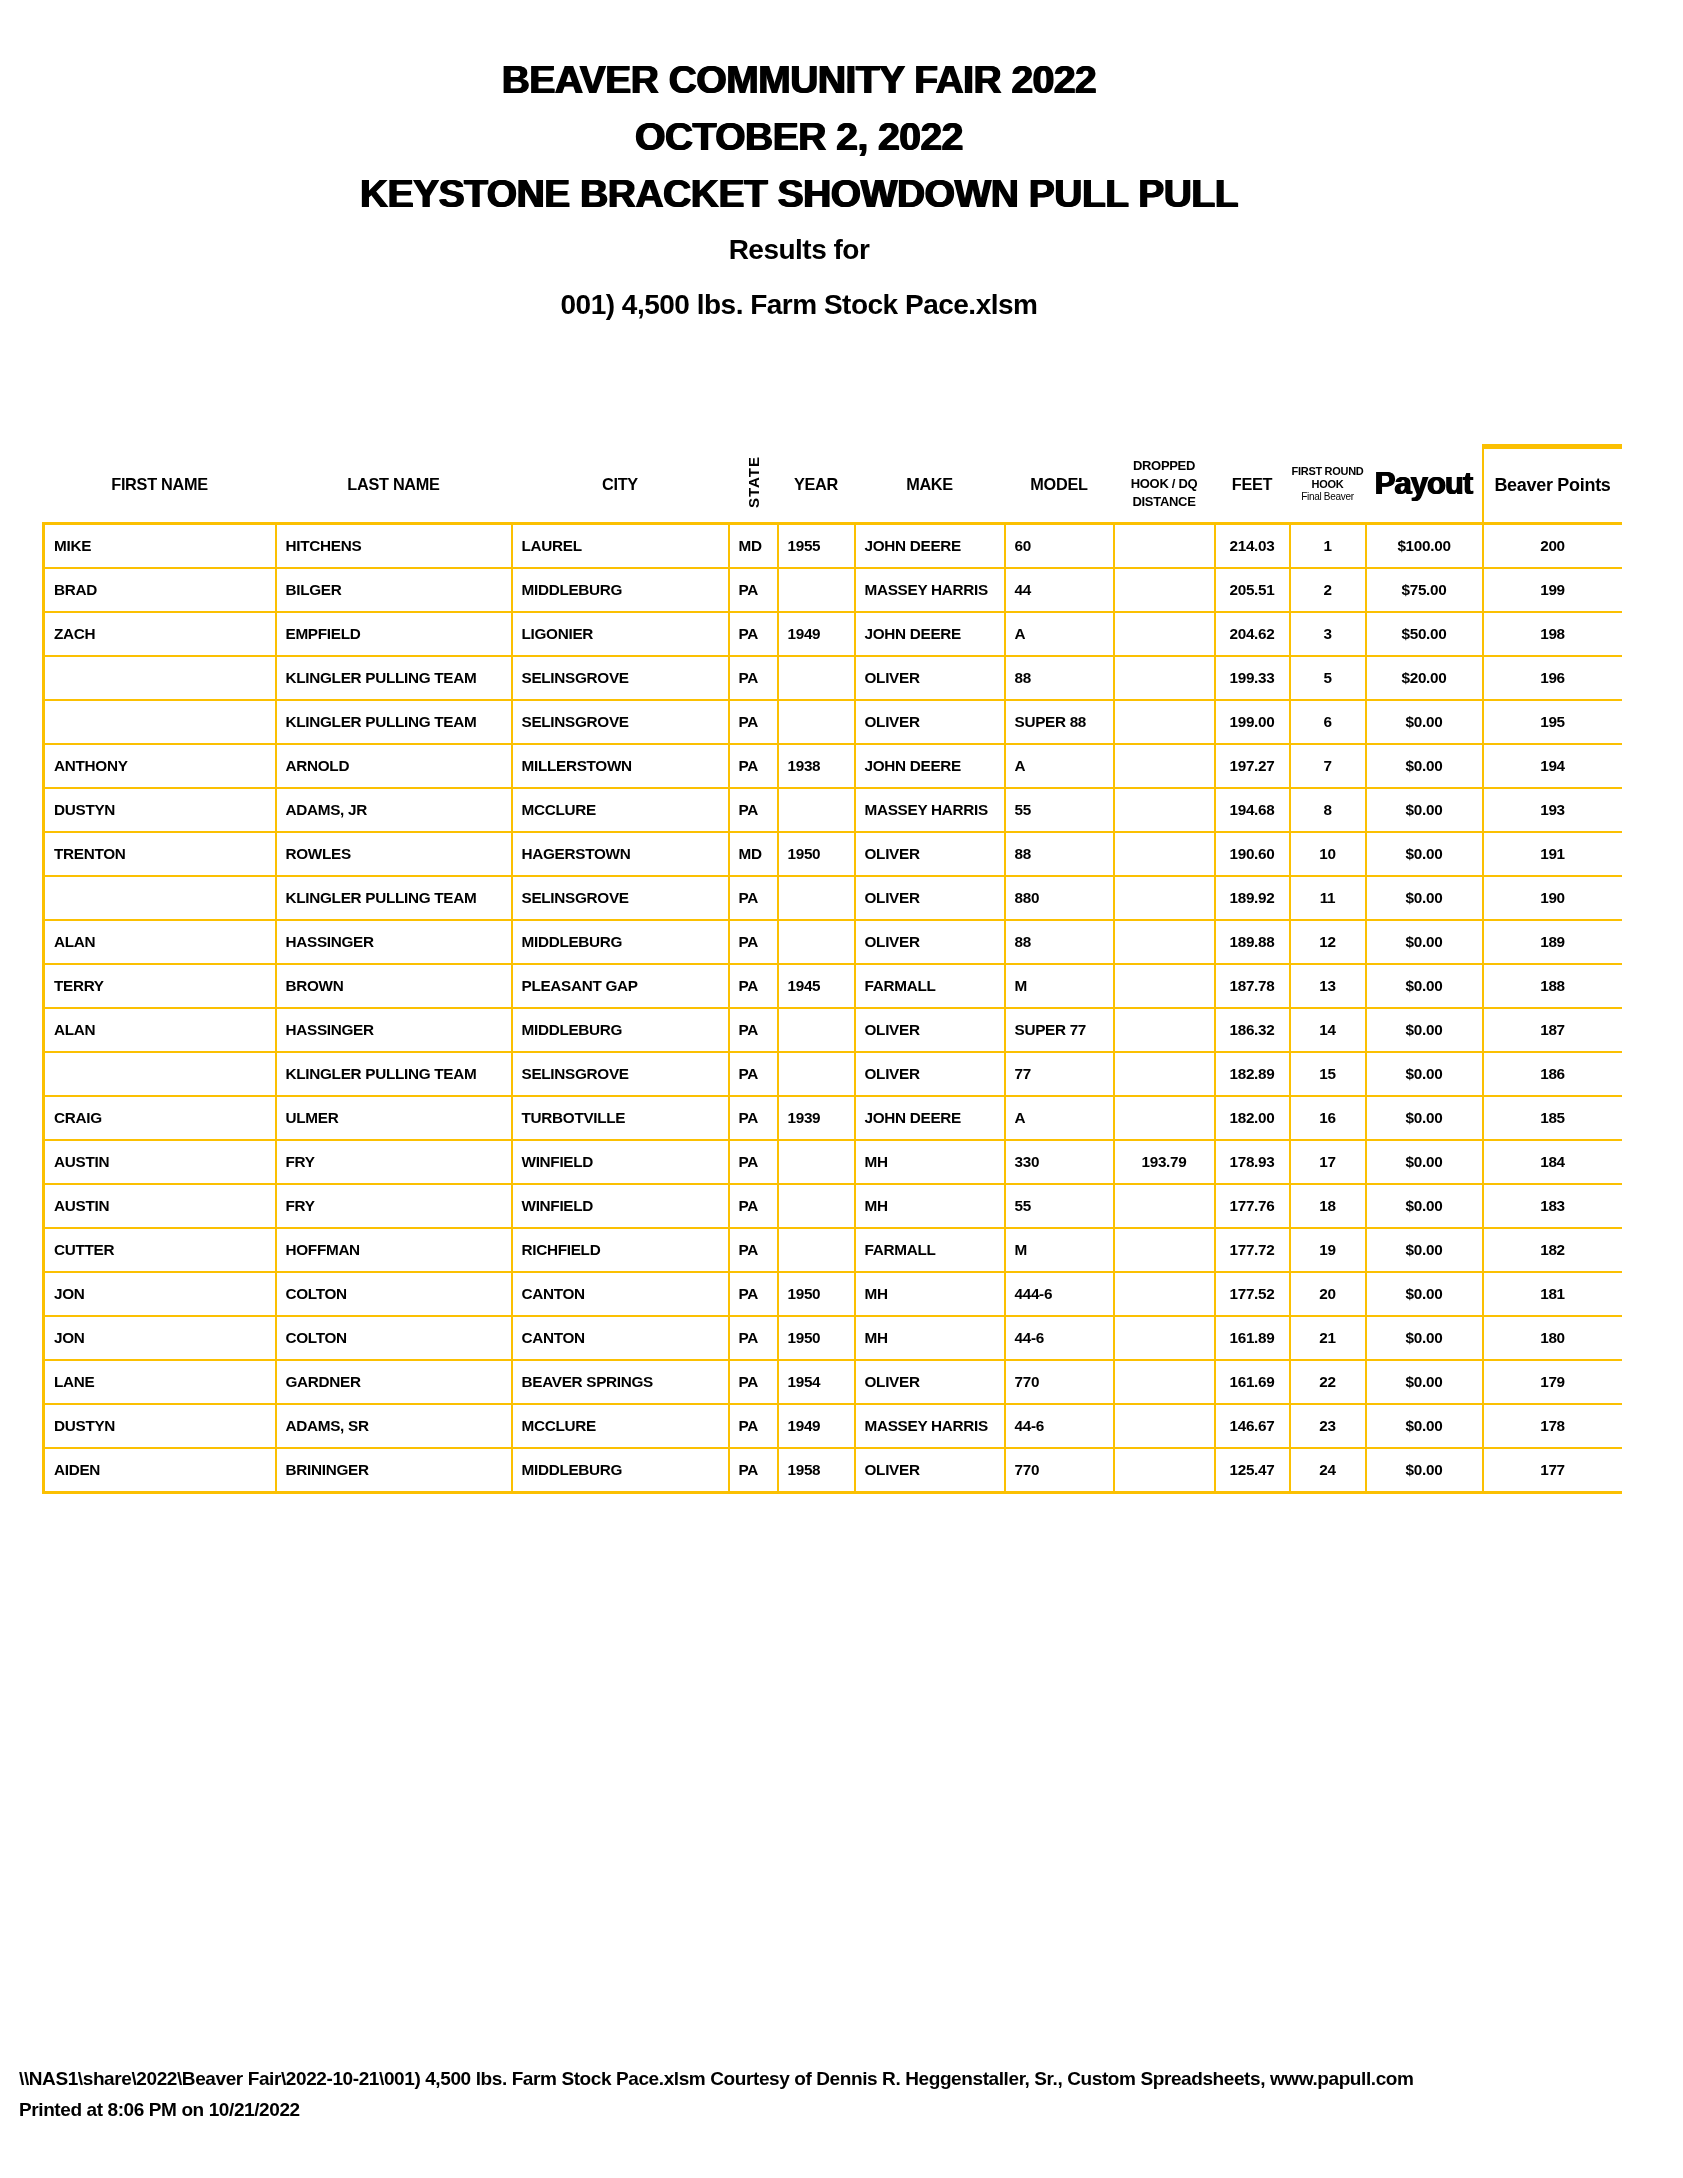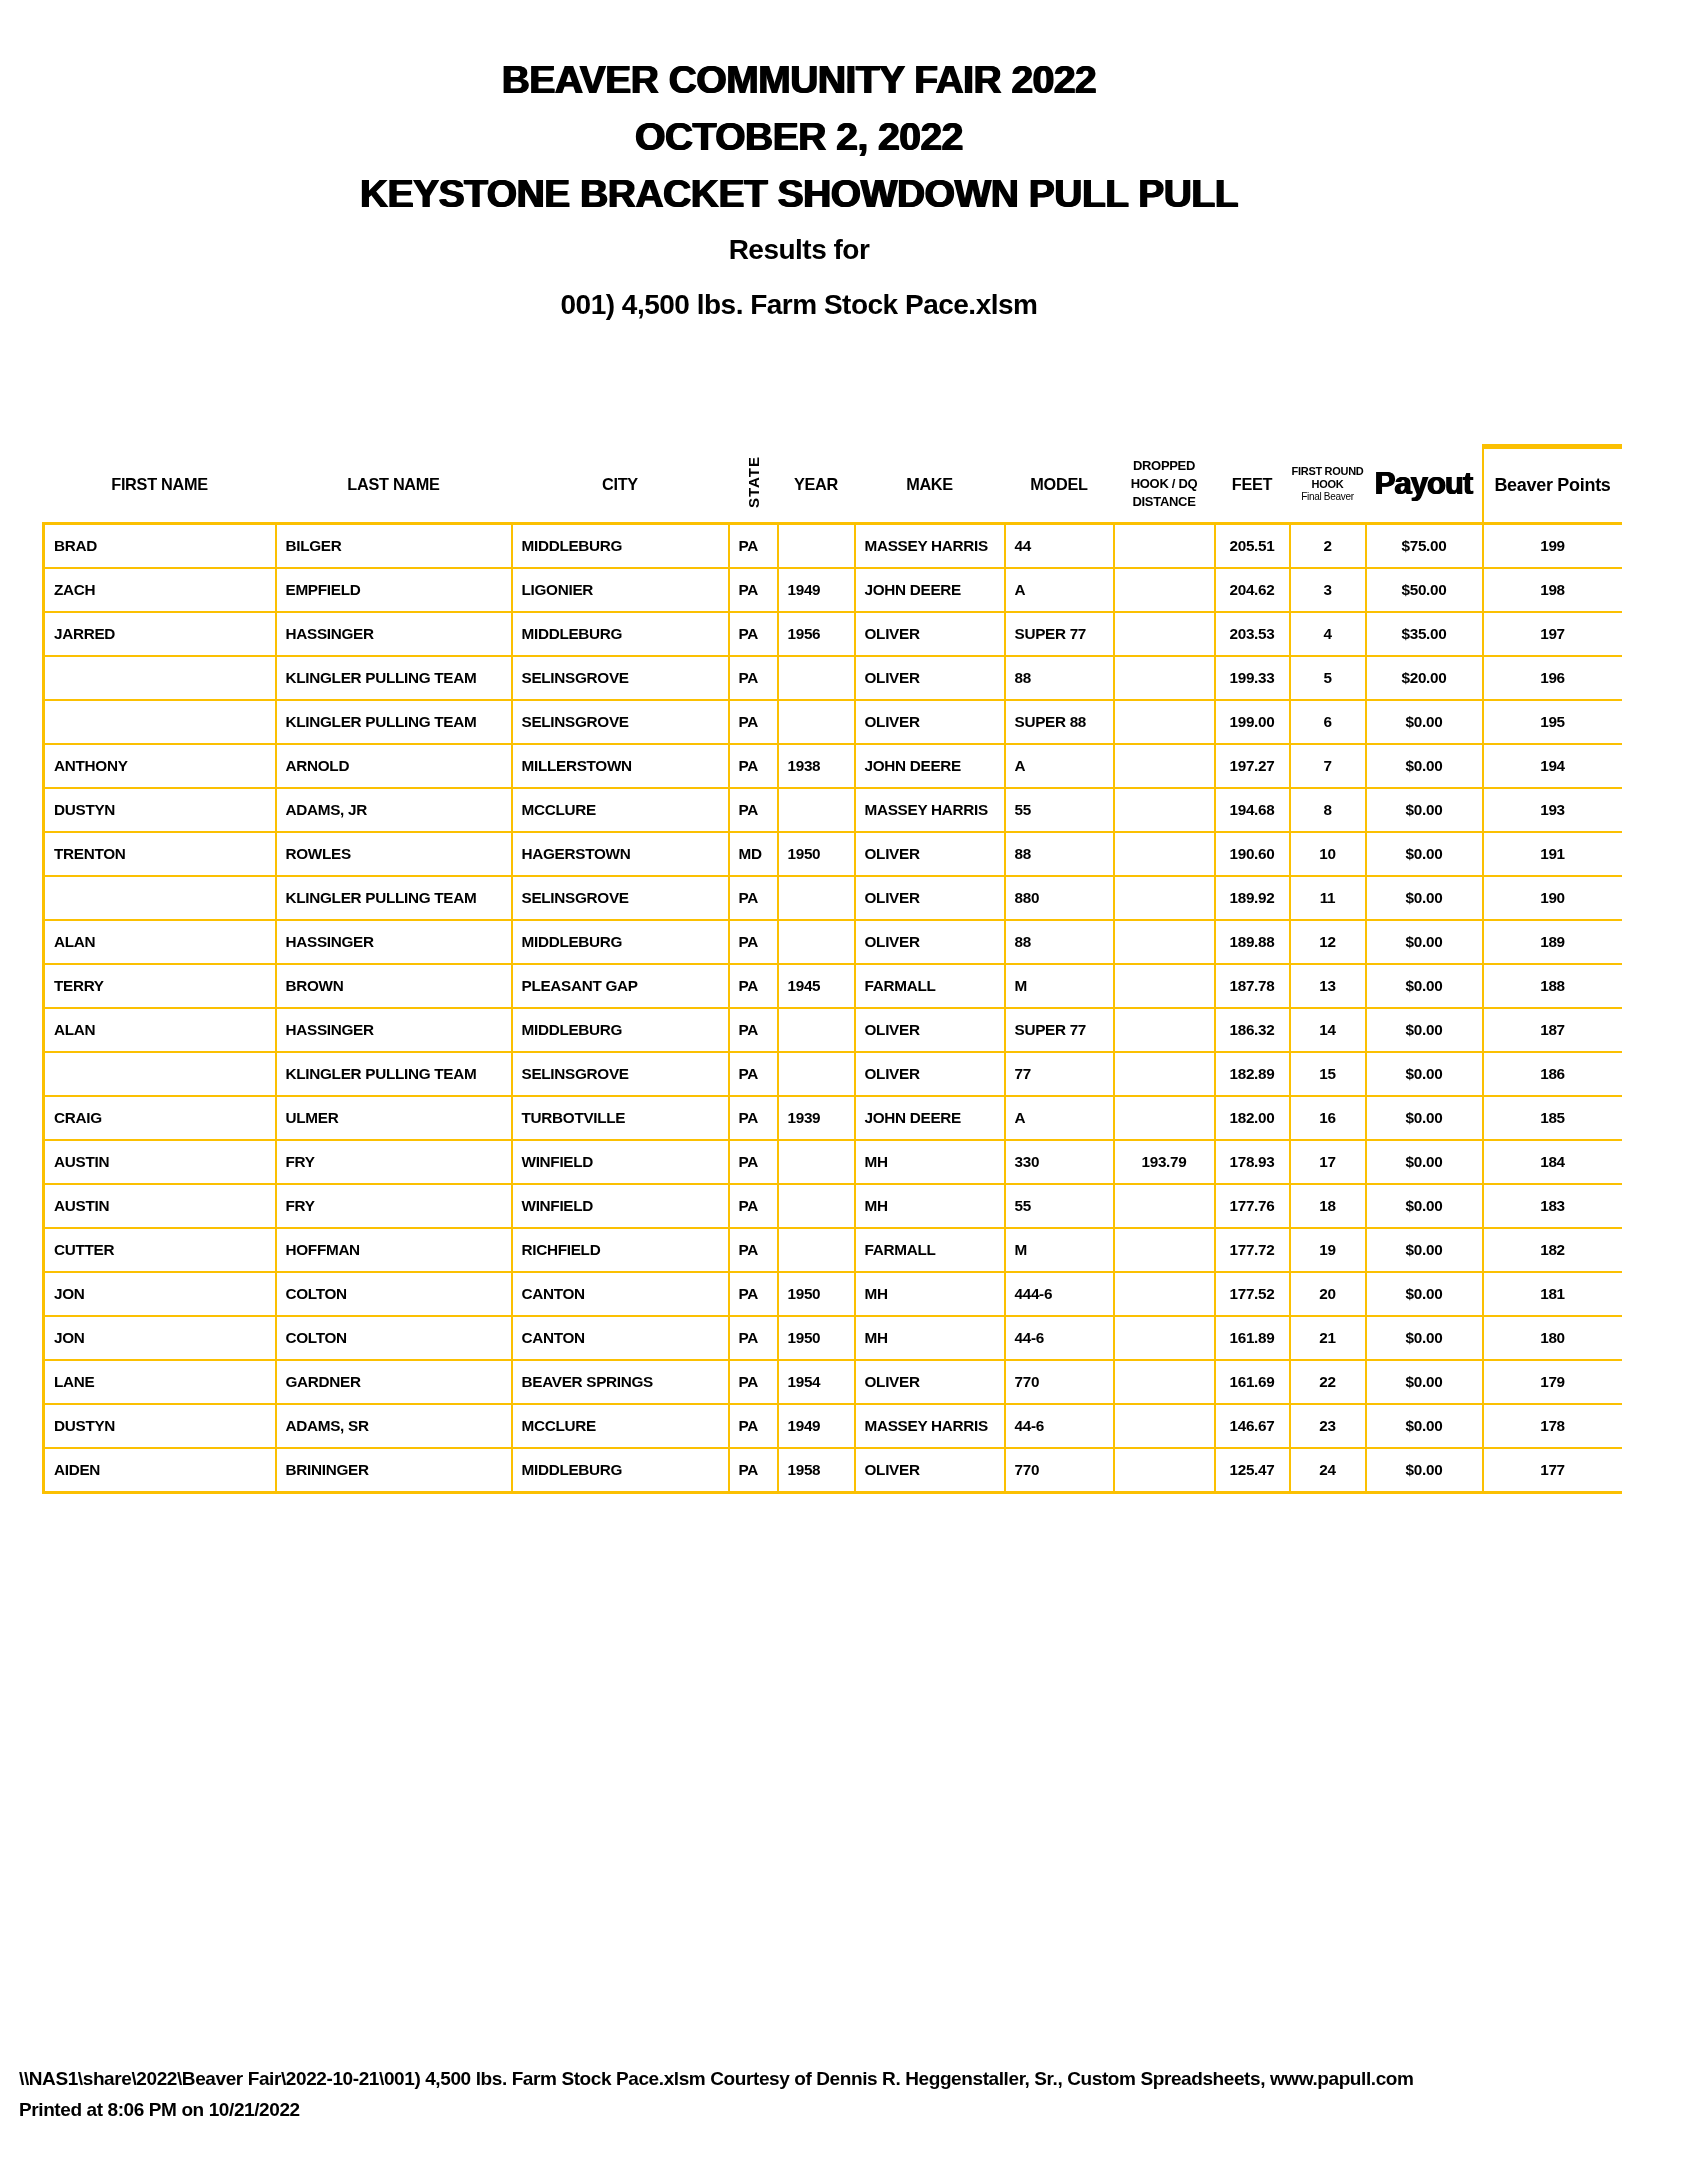--- a/index.html
+++ b/index.html
@@ -108,20 +108,34 @@
           <div>FIRST ROUND</div>
           <div>HOOK</div>
           <div class="tiny">Final Beaver</div>
         </th>
         <th class="h-payout">Payout</th>
         <th class="h-beaver">Beaver Points</th>
       </tr>
     </thead>
     <tbody>
         <tr>
+          <td class="al-left">MIKE</td>
+          <td class="al-left">HITCHENS</td>
+          <td class="al-left">LAUREL</td>
+          <td class="al-left">MD</td>
+          <td class="al-left">1955</td>
+          <td class="al-left">JOHN DEERE</td>
+          <td class="al-left">60</td>
+          <td class="al-center"></td>
+          <td class="al-center">214.03</td>
+          <td class="al-center">1</td>
+          <td class="al-center">$100.00</td>
+          <td class="al-center">200</td>
+        </tr>
+        <tr>
           <td class="al-left">BRAD</td>
           <td class="al-left">BILGER</td>
           <td class="al-left">MIDDLEBURG</td>
           <td class="al-left">PA</td>
           <td class="al-left"></td>
           <td class="al-left">MASSEY HARRIS</td>
           <td class="al-left">44</td>
           <td class="al-center"></td>
           <td class="al-center">205.51</td>
           <td class="al-center">2</td>
@@ -134,34 +148,20 @@
           <td class="al-left">LIGONIER</td>
           <td class="al-left">PA</td>
           <td class="al-left">1949</td>
           <td class="al-left">JOHN DEERE</td>
           <td class="al-left">A</td>
           <td class="al-center"></td>
           <td class="al-center">204.62</td>
           <td class="al-center">3</td>
           <td class="al-center">$50.00</td>
           <td class="al-center">198</td>
-        </tr>
-        <tr>
-          <td class="al-left">JARRED</td>
-          <td class="al-left">HASSINGER</td>
-          <td class="al-left">MIDDLEBURG</td>
-          <td class="al-left">PA</td>
-          <td class="al-left">1956</td>
-          <td class="al-left">OLIVER</td>
-          <td class="al-left">SUPER 77</td>
-          <td class="al-center"></td>
-          <td class="al-center">203.53</td>
-          <td class="al-center">4</td>
-          <td class="al-center">$35.00</td>
-          <td class="al-center">197</td>
         </tr>
         <tr>
           <td class="al-left"></td>
           <td class="al-left">KLINGLER PULLING TEAM</td>
           <td class="al-left">SELINSGROVE</td>
           <td class="al-left">PA</td>
           <td class="al-left"></td>
           <td class="al-left">OLIVER</td>
           <td class="al-left">88</td>
           <td class="al-center"></td>

